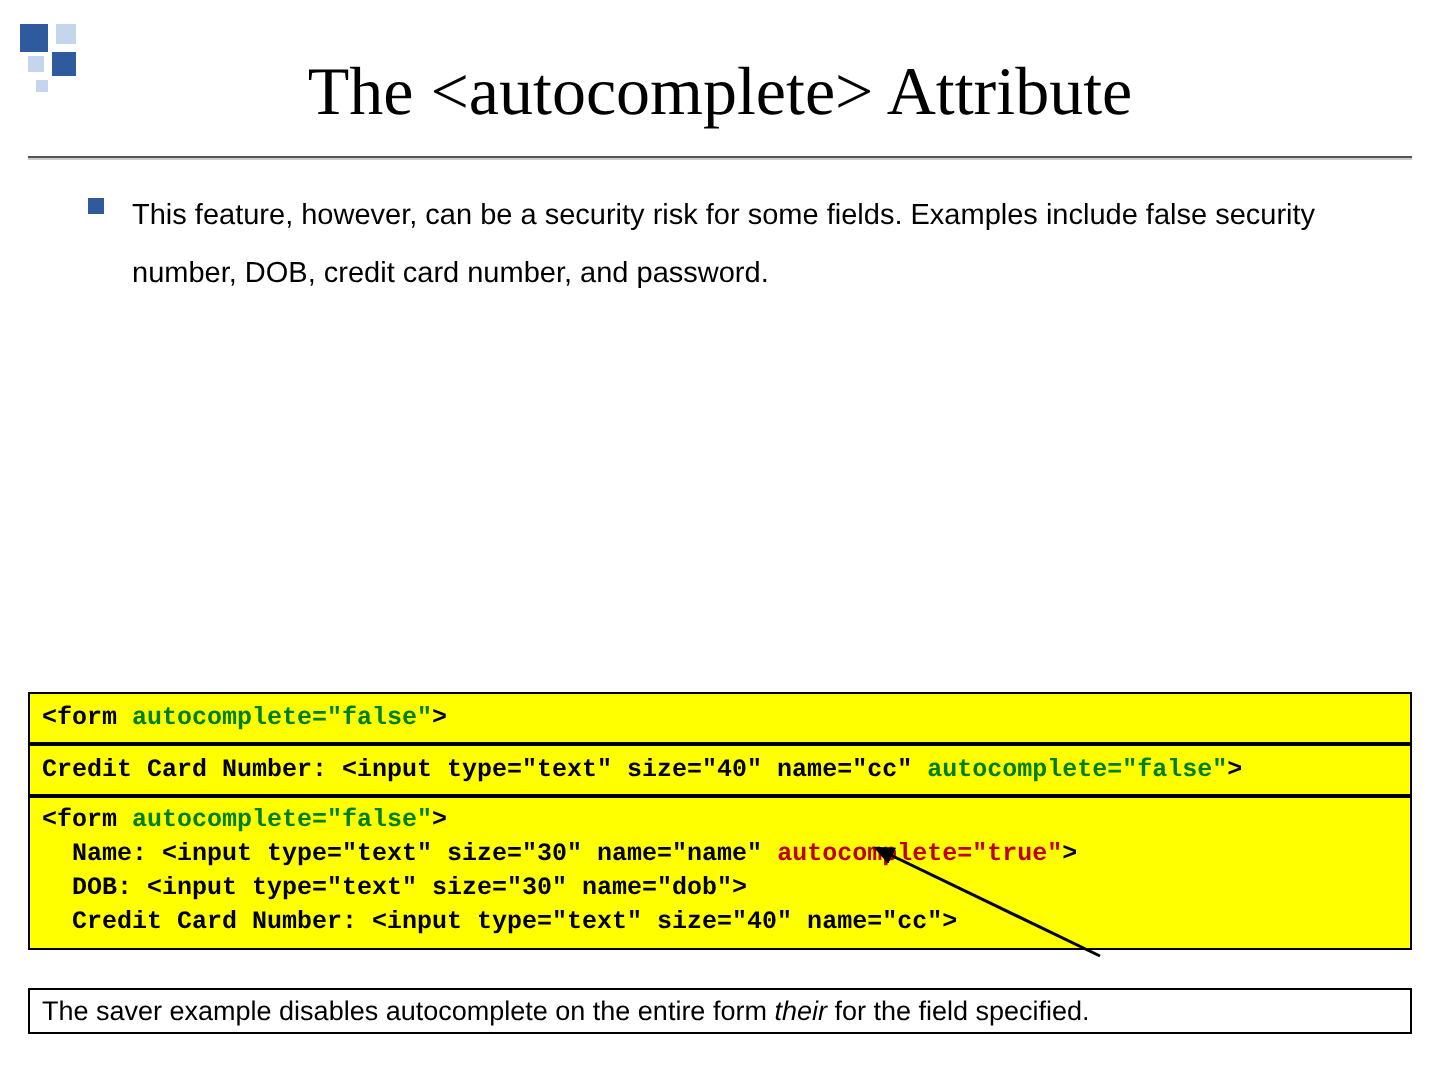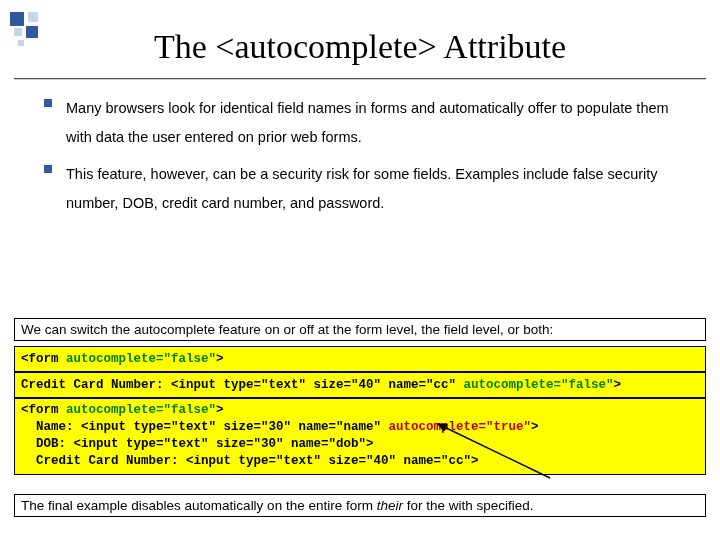--- a/index.html
+++ b/index.html
@@ -111,31 +111,24 @@
     <div class="sq light" style="top:28px;left:8px;width:6px;height:6px;"></div>
   </div>
 
   <div class="title">The &lt;autocomplete&gt; Attribute</div>
 
   <div class="hr-line"></div>
 
   <div class="bullets">
     <div class="bullet">
       <div class="marker"></div>
-      <div class="text">Many browsers look for identical field names in forms and automatically offer to populate them with data the user entered on prior web forms.</div>
-    </div>
-    <div class="bullet">
-      <div class="marker"></div>
       <div class="text">This feature, however, can be a security risk for some fields.  Examples include false security number, DOB, credit card number, and password.</div>
     </div>
   </div>
 
-  <div class="box" style="top:318px;">
-    <span>We can switch the autocomplete feature on or off at the form level, the field level, or both:</span>
-  </div>
 
   <div class="box yellow" style="top:346px;">
     <span class="code"><span>&lt;form </span><span class="g">autocomplete="false"</span><span>&gt;</span></span>
   </div>
 
   <div class="box yellow" style="top:372px;">
     <span class="code"><span>Credit Card Number: &lt;input type="text" size="40" name="cc" </span><span class="g">autocomplete="false"</span><span>&gt;</span></span>
   </div>
 
   <div class="box yellow" style="top:398px; padding-bottom:4px;">
@@ -148,16 +141,16 @@
   <svg class="arrow" style="top:418px; left:430px;" width="130" height="70">
     <defs>
       <marker id="ah" markerWidth="8" markerHeight="8" refX="6" refY="3" orient="auto">
         <path d="M0,0 L7,3 L0,6 Z" fill="#000"></path>
       </marker>
     </defs>
     <line x1="120" y1="60" x2="8" y2="6" stroke="#000" stroke-width="1.5" marker-end="url(#ah)"></line>
   </svg>
 
   <div class="box" style="top:494px;">
-    <span>The final example disables automatically on the entire form </span><i>their</i><span> for the with specified.</span>
+    <span>The saver example disables autocomplete on the entire form </span><i>their</i><span> for the field specified.</span>
   </div>
 
 </div>
 
 </body></html>

